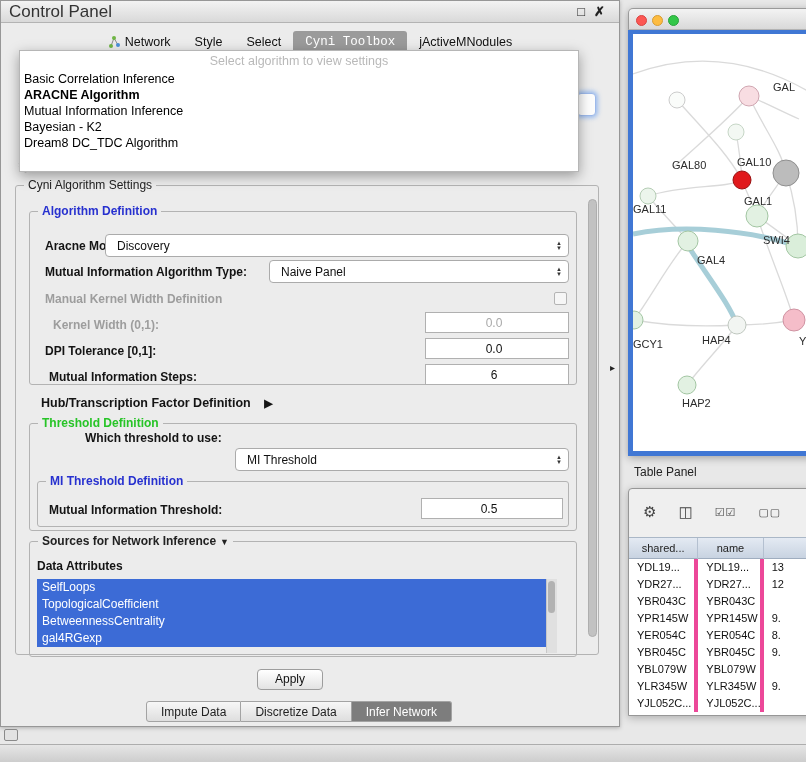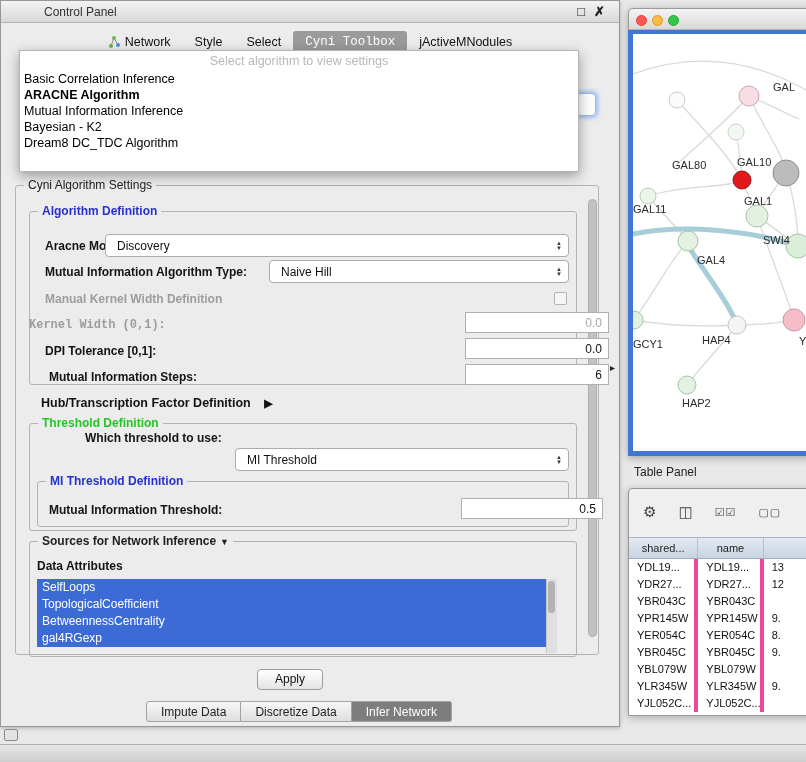--- a/index.html
+++ b/index.html
@@ -14,21 +14,21 @@
   #control-panel {
     position:absolute; left:0; top:8; width:620px; height:727px;
     background:#ececec; border:1px solid #979797;
     box-shadow:0 1px 4px rgba(0,0,0,.25);
   }
   .titlebar {
     position:absolute; left:0; top:0; right:0; height:22px;
     background:linear-gradient(#f3f3f3,#d9d9d9);
     border-bottom:1px solid #b3b3b3;
   }
-  .titlebar .title { position:absolute; left:8px; top:0; line-height:22px; font-size:12px; color:#333;margin-left:35px; }
+  .titlebar .title { position:absolute; left:8px; top:0; line-height:22px; font-size:17px; color:#333; }
   .win-btn { position:absolute; top:3px; font-size:13px; color:#222; cursor:default; }
   .win-btn.min { right:34px; }
   .win-btn.close { right:14px; font-weight:bold; }
 
   
   .tabs { position:absolute; left:0; top:28px; right:0; height:26px; display:flex; justify-content:center; align-items:center; }
   .tab { display:flex; align-items:center; gap:5px; padding:0 12px; height:22px; line-height:22px; font-size:12.5px; color:#111; cursor:default; }
   .tab.sel { background:#9b9b9b; color:#fff; border-radius:3px;font-family:Liberation Mono, monospace; }
   .net-ico svg { display:block; }
 
@@ -63,21 +63,21 @@
   .combo {
     position:absolute; height:23px; background:#fff; border:1px solid #ababab;
     border-radius:4px; display:flex; align-items:center;
   }
   .combo-val { margin-left:11px; font-size:12px; color:#111; }
   .combo-arrows { position:absolute; right:6px; top:0; bottom:0; display:flex; flex-direction:column; justify-content:center; }
   .combo-arrows i { font-style:normal; font-size:6px; line-height:5px; color:#333; }
 
   .field {
     position:absolute; height:21px; border:1px solid #b0b0b0; background:#fff;
-    text-align:right; padding-right:6px; font:12px "Liberation Sans", sans-serif; color:#111;margin-left:40px;
+    text-align:center; padding-right:6px; font:12px "Liberation Sans", sans-serif; color:#111;
   }
   .field.dim { color:#a9a9a9; }
   .checkbox { position:absolute; width:13px; height:13px; border:1px solid #b4b4b4; background:#f6f6f6; border-radius:2px; }
 
   .hub-row { position:absolute; left:40px; top:395px; font-size:12.5px; font-weight:bold; color:#141414; }
   .hub-row .arrow { font-size:11px; margin-left:10px; }
 
   .attr-list { position:absolute; left:36px; top:578px; width:520px; height:74px; overflow:hidden; background:#ececec; }
   .attr-item { width:509px; height:17px; line-height:17px; padding-left:5px; background:#3c6bd6; color:#fff; font-size:12px; }
   .attr-scroll { position:absolute; right:0; top:0; width:11px; height:74px; background:#e0e0e0; border-left:1px solid #c8c8c8; }
@@ -201,29 +201,29 @@
   <span class="lbl" style="left:44px;top:238px;">Aracne Mode:</span>
   <div class="combo" style="left:104px;top:233px;width:464px;">
     <span class="combo-val">Discovery</span>
     <span class="combo-arrows">
         <i>▲</i>
         <i>▼</i>
       </span>
   </div>
   <span class="lbl" style="left:44px;top:264px;">Mutual Information Algorithm Type:</span>
   <div class="combo" style="left:268px;top:259px;width:300px;">
-    <span class="combo-val">Naive Hill</span>
+    <span class="combo-val">Naive Panel</span>
     <span class="combo-arrows">
         <i>▲</i>
         <i>▼</i>
       </span>
   </div>
   <span class="lbl dim" style="left:44px;top:291px;">Manual Kernel Width Definition</span>
   <div class="checkbox" style="left:553px;top:291px;"></div>
-  <span class="lbl dim" style="left:28px;top:317px;font-family:Liberation Mono, monospace;">Kernel Width (0,1):</span>
+  <span class="lbl dim" style="left:52px;top:317px;">Kernel Width (0,1):</span>
   <input class="field dim" style="left: 424px; top: 311px; width: 144px;" readonly="" value="0.0">
   <span class="lbl" style="left:44px;top:343px;">DPI Tolerance [0,1]:</span>
   <input class="field" style="left: 424px; top: 337px; width: 144px;" readonly="" value="0.0">
   <span class="lbl" style="left:48px;top:369px;">Mutual Information Steps:</span>
   <input class="field" style="left: 424px; top: 363px; width: 144px;" readonly="" value="6">
 
   <div class="hub-row">
     <span>Hub/Transcription Factor Definition</span>
     <span class="arrow">▶</span>
   </div>

